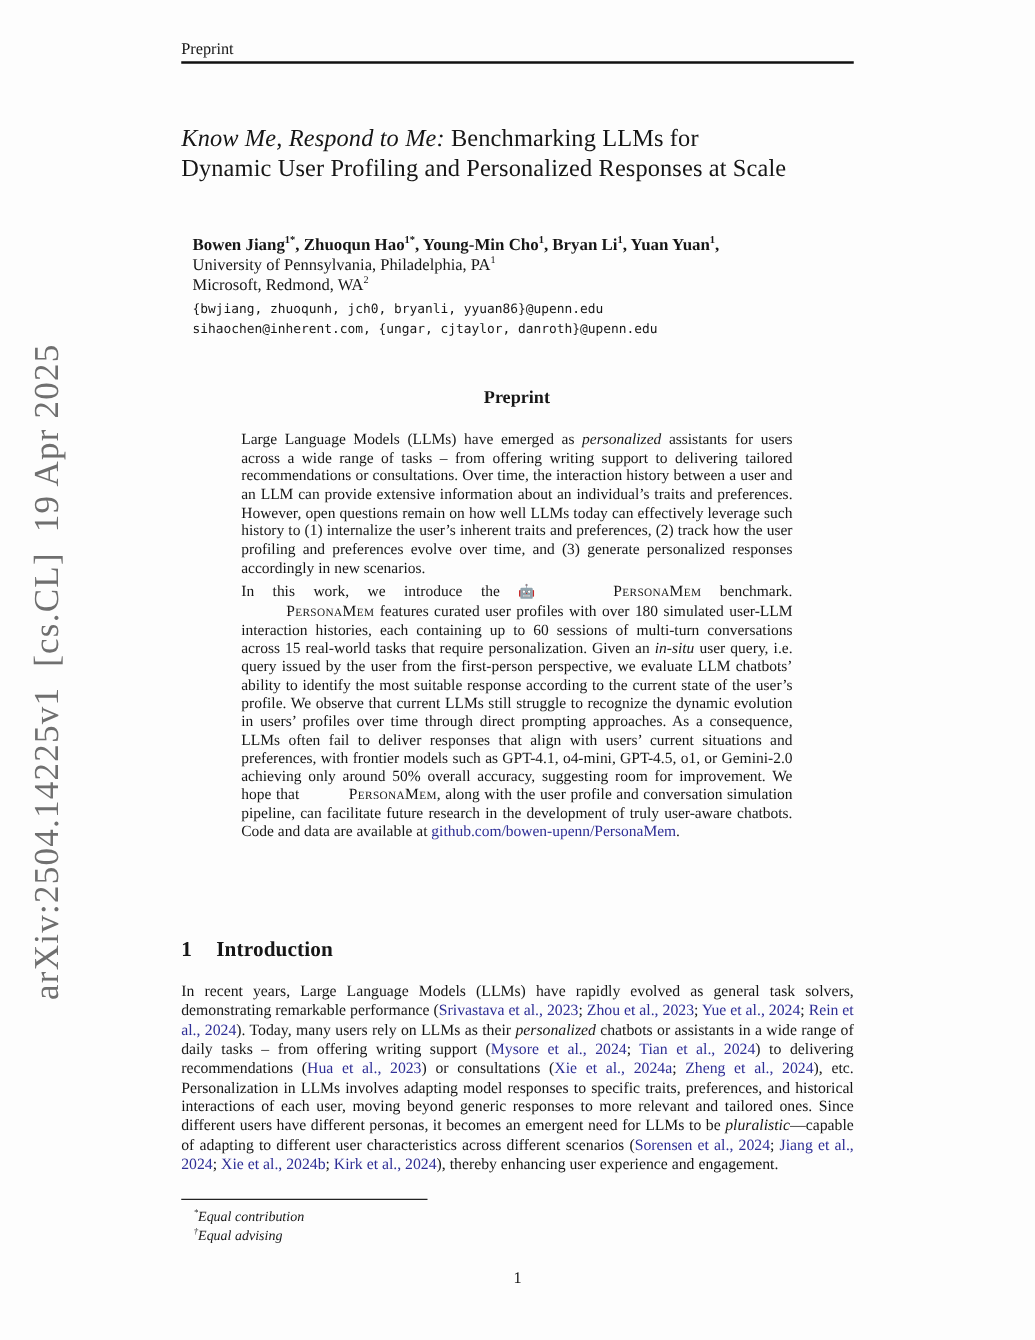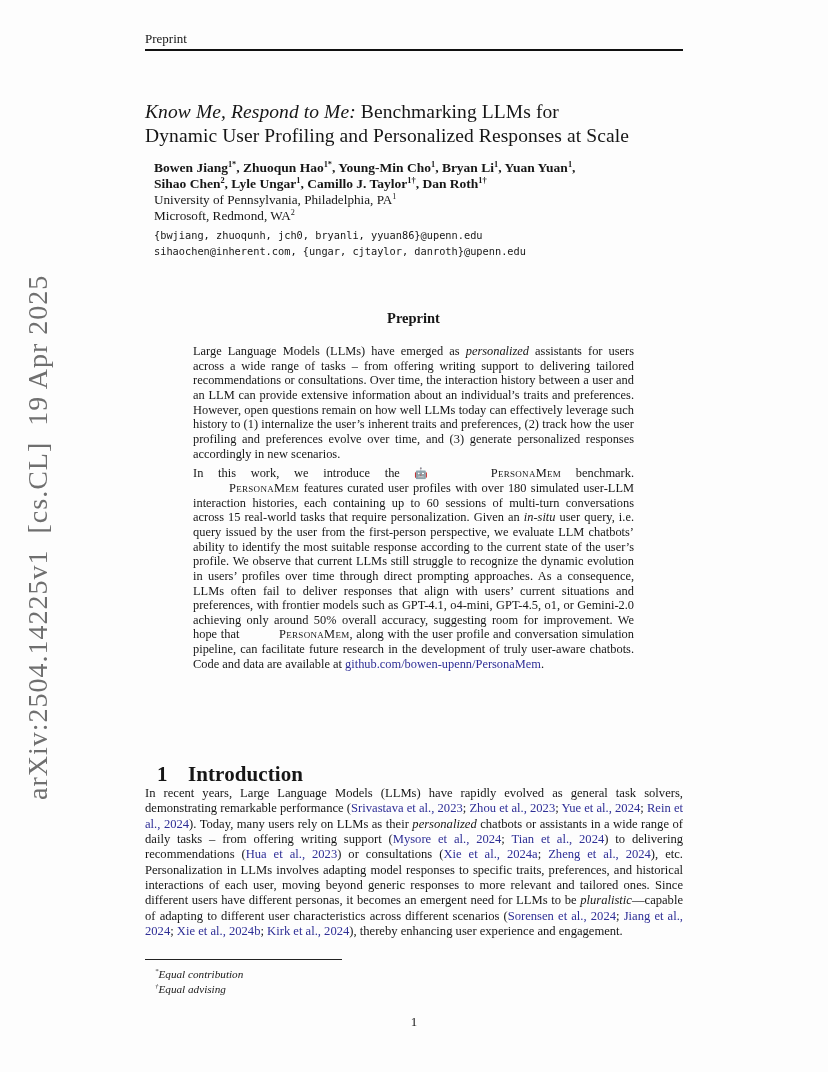--- a/index.html
+++ b/index.html
@@ -37,21 +37,21 @@
     position:absolute;left:145px;top:49px;
     width:538px;height:2px;background:var(--rule);
   }
   .title{
     position:absolute;left:145px;top:100px;width:545px;
     margin:0;
     font-size:19.5px;line-height:23.5px;font-weight:normal;
     letter-spacing:0.1px;
   }
   .authors{
-    position:absolute;left:154px;top:160px;width:520px;
+    position:absolute;left:154px;top:188px;width:520px;
     font-size:13.2px;line-height:16px;
   }
   .author-line{font-weight:bold;font-size:13.5px;}
   .affil-line{font-weight:normal;}
   .email-line{
     font-family:"DejaVu Sans Mono", monospace;
     font-size:10.3px;line-height:15.5px;
   }
   .email-line.first{margin-top:4px;}
   sup{font-size:0.62em;line-height:0;vertical-align:super;}
@@ -60,22 +60,22 @@
   }
   .abstract-heading{
     text-align:center;font-weight:bold;font-size:14.5px;
     margin-bottom:17px;
   }
   .abs-para{
     font-size:12.4px;line-height:14.65px;
     text-align:justify;margin:0 0 5px 0;
   }
   .section-heading{
-    position:absolute;left:145px;top:750px;margin:12px;
-    font-size:21px;font-weight:bold;letter-spacing:0.1px;
+    position:absolute;left:145px;top:750px;margin:0;
+    font-size:17px;font-weight:bold;letter-spacing:0.1px;
   }
   .sec-num{margin-right:15px;}
   .intro-para{
     position:absolute;left:145px;top:786px;width:538px;
     font-size:12.6px;line-height:15.35px;
     text-align:justify;margin:0;
   }
   .footnote-rule{
     position:absolute;left:145px;top:959px;
     width:197px;height:1px;background:#222;
@@ -101,21 +101,20 @@
 
   <span class="watermark-text">arXiv:2504.14225v1  [cs.CL]  19 Apr 2025</span>
 
   <div class="preprint">Preprint</div>
   <div class="header-rule"></div>
 
   <h1 class="title"><i>Know Me, Respond to Me:</i> Benchmarking LLMs for<br>Dynamic User Profiling and Personalized Responses at Scale</h1>
 
   <div class="authors">
     <div class="author-line">Bowen Jiang<sup>1*</sup>, Zhuoqun Hao<sup>1*</sup>, Young-Min Cho<sup>1</sup>,  Bryan Li<sup>1</sup>, Yuan Yuan<sup>1</sup>,</div>
-    <div class="author-line">Sihao Chen<sup>2</sup>,  Lyle Ungar<sup>1</sup>, Camillo J. Taylor<sup>1†</sup>,  Dan Roth<sup>1†</sup></div>
     <div class="affil-line">University of Pennsylvania, Philadelphia, PA<sup>1</sup></div>
     <div class="affil-line">Microsoft, Redmond, WA<sup>2</sup></div>
     <div class="email-line first">{bwjiang, zhuoqunh, jch0, bryanli, yyuan86}@upenn.edu</div>
     <div class="email-line">sihaochen@inherent.com, {ungar, cjtaylor, danroth}@upenn.edu</div>
   </div>
 
   <div class="abstract">
     <div class="abstract-heading">Preprint</div>
     <p class="abs-para">Large Language Models (LLMs) have emerged as <i>personalized</i> assistants for users across a wide range of tasks – from offering writing support to delivering tailored recommendations or consultations. Over time, the interaction history between a user and an LLM can provide extensive information about an individual’s traits and preferences. However, open questions remain on how well LLMs today can effectively leverage such history to (1) internalize the user’s inherent traits and preferences, (2) track how the user profiling and preferences evolve over time, and (3) generate personalized responses accordingly in new scenarios.</p>
     <p class="abs-para">In this work, we introduce the <span class="emoji">🤖</span> <span class="sc">PersonaMem</span> benchmark. <span class="sc">PersonaMem</span> features curated user profiles with over 180 simulated user-LLM interaction histories, each containing up to 60 sessions of multi-turn conversations across 15 real-world tasks that require personalization. Given an <i>in-situ</i> user query, i.e. query issued by the user from the first-person perspective, we evaluate LLM chatbots’ ability to identify the most suitable response according to the current state of the user’s profile. We observe that current LLMs still struggle to recognize the dynamic evolution in users’ profiles over time through direct prompting approaches. As a consequence, LLMs often fail to deliver responses that align with users’ current situations and preferences, with frontier models such as GPT-4.1, o4-mini, GPT-4.5, o1, or Gemini-2.0 achieving only around 50% overall accuracy, suggesting room for improvement. We hope that <span class="sc">PersonaMem</span>, along with the user profile and conversation simulation pipeline, can facilitate future research in the development of truly user-aware chatbots. Code and data are available at <a class="link">github.com/bowen-upenn/PersonaMem</a>.</p>

